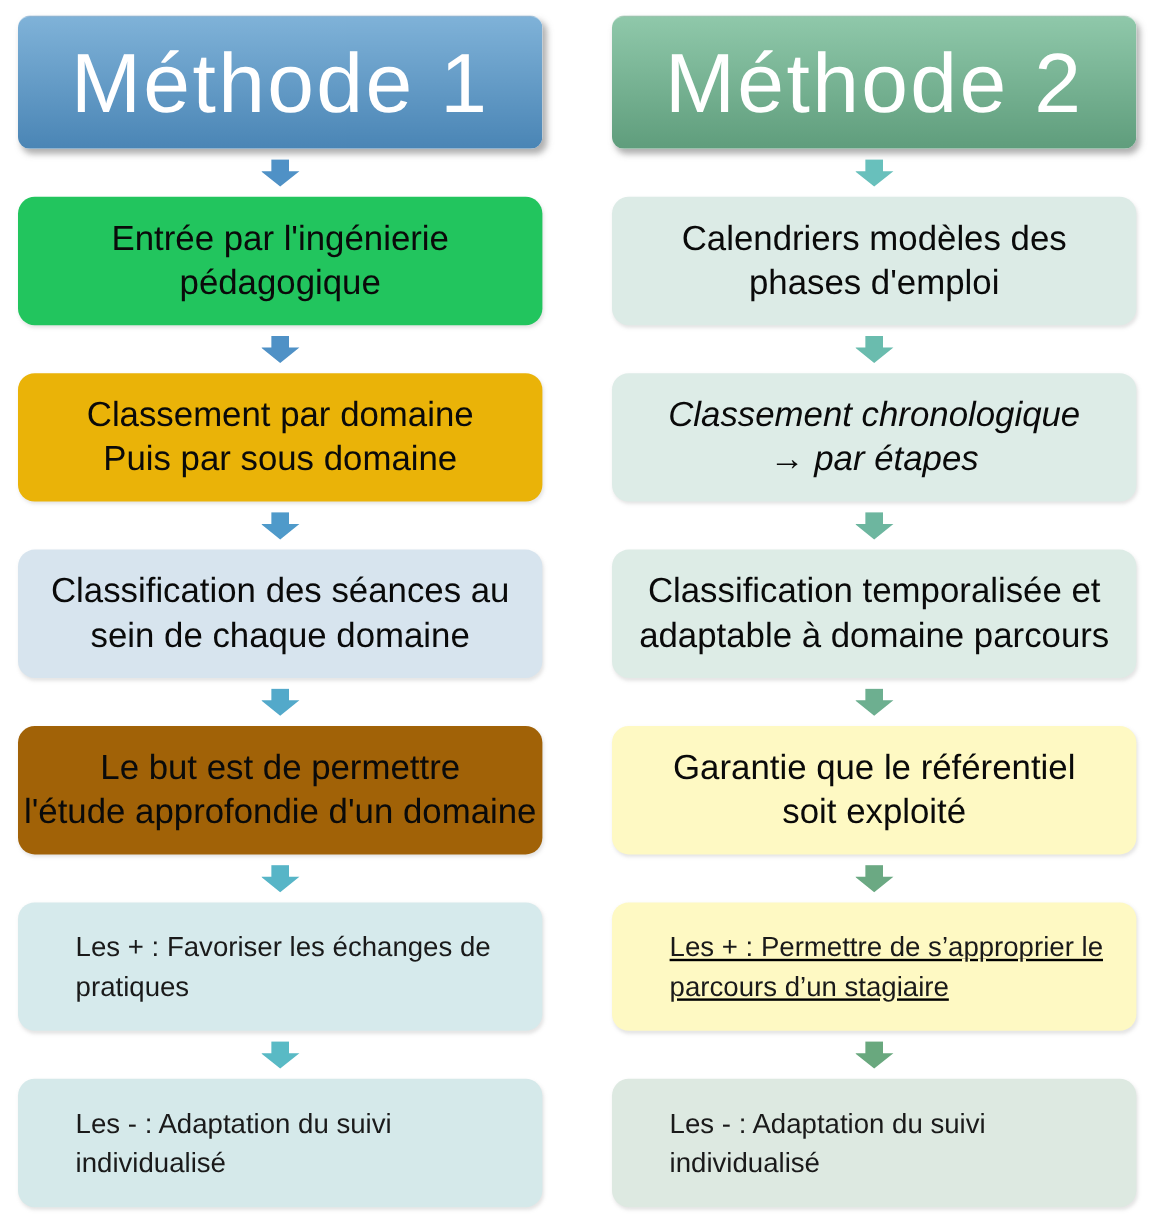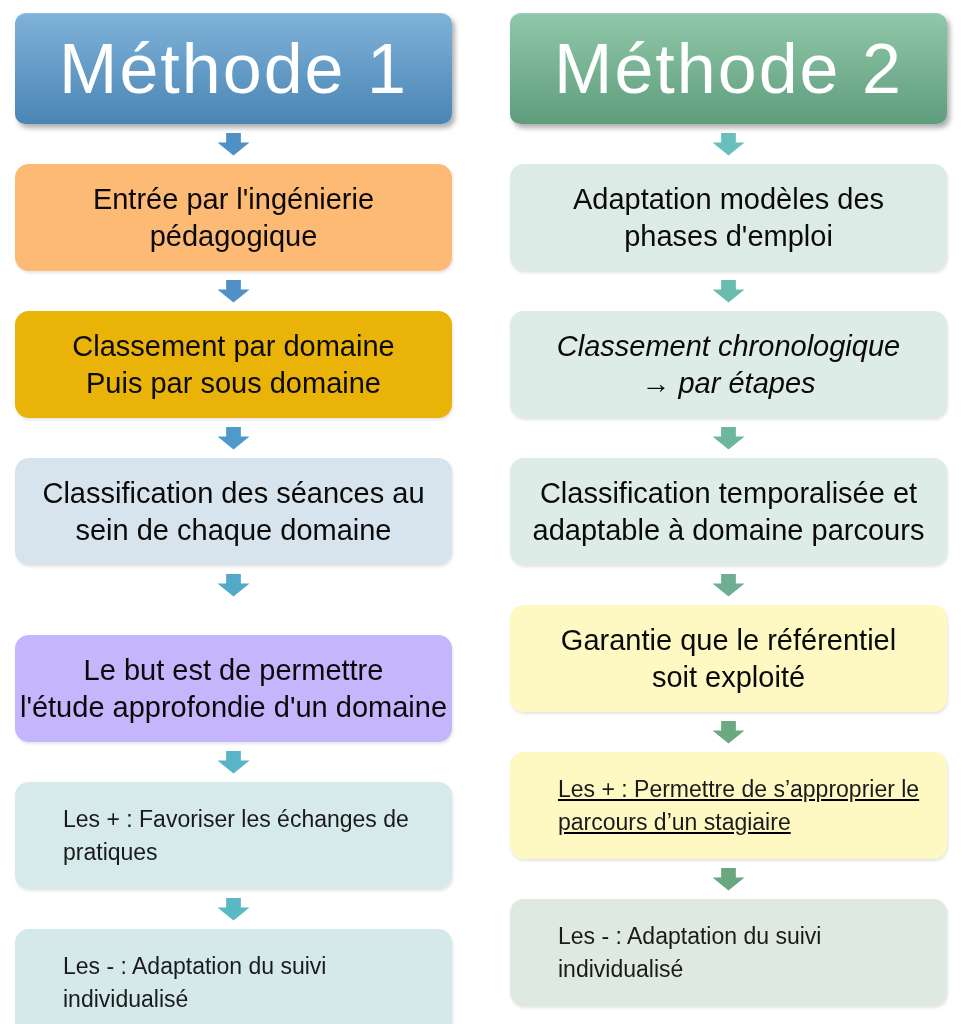--- a/index.html
+++ b/index.html
@@ -83,21 +83,21 @@
 <div class="canvas">
 
   <div class="column col-1">
     <div class="header" style="background: linear-gradient(rgb(127, 178, 216) 0%, rgb(74, 133, 181) 100%);">
       <span class="header-label" style="color: rgb(255, 255, 255);">Méthode 1</span>
     </div>
 
     <div class="arrow-slot">
       <div class="arrow" style="background: rgb(79, 145, 198);"></div>
     </div>
-    <div class="step" style="background: #fdba74;">
+    <div class="step" style="background: #22c55e;">
       <div class="step-text">Entrée par l'ingénierie
 pédagogique</div>
     </div>
 
     <div class="arrow-slot">
       <div class="arrow" style="background: rgb(79, 145, 198);"></div>
     </div>
     <div class="step" style="background: #eab308;">
       <div class="step-text">Classement par domaine
 Puis par sous domaine</div>
@@ -107,21 +107,21 @@
       <div class="arrow" style="background: rgb(79, 154, 202);"></div>
     </div>
     <div class="step" style="background: rgb(215, 228, 238);">
       <div class="step-text">Classification des séances au
 sein de chaque domaine</div>
     </div>
 
     <div class="arrow-slot">
       <div class="arrow" style="background: rgb(83, 169, 202);"></div>
     </div>
-    <div class="step" style="background: #c4b5fd; margin-top: 30px;">
+    <div class="step" style="background: #a16207;">
       <div class="step-text">Le but est de permettre
 l'étude approfondie d'un domaine</div>
     </div>
 
     <div class="arrow-slot">
       <div class="arrow" style="background: rgb(87, 181, 199);"></div>
     </div>
     <div class="step small" style="background: rgb(214, 234, 236);">
       <div class="step-text">Les + : Favoriser les échanges de
 pratiques</div>
@@ -137,21 +137,21 @@
 
   <div class="column col-2">
     <div class="header" style="background: linear-gradient(rgb(143, 200, 170) 0%, rgb(95, 157, 124) 100%);">
       <span class="header-label" style="color: rgb(255, 255, 255);">Méthode 2</span>
     </div>
 
     <div class="arrow-slot">
       <div class="arrow" style="background: rgb(104, 192, 188);"></div>
     </div>
     <div class="step" style="background: rgb(220, 235, 230);">
-      <div class="step-text">Adaptation modèles des
+      <div class="step-text">Calendriers modèles des
 phases d'emploi</div>
     </div>
 
     <div class="arrow-slot">
       <div class="arrow" style="background: rgb(106, 188, 174);"></div>
     </div>
     <div class="step" style="background: rgb(221, 236, 231); font-style: italic;">
       <div class="step-text">Classement chronologique
 → par étapes</div>
     </div>

